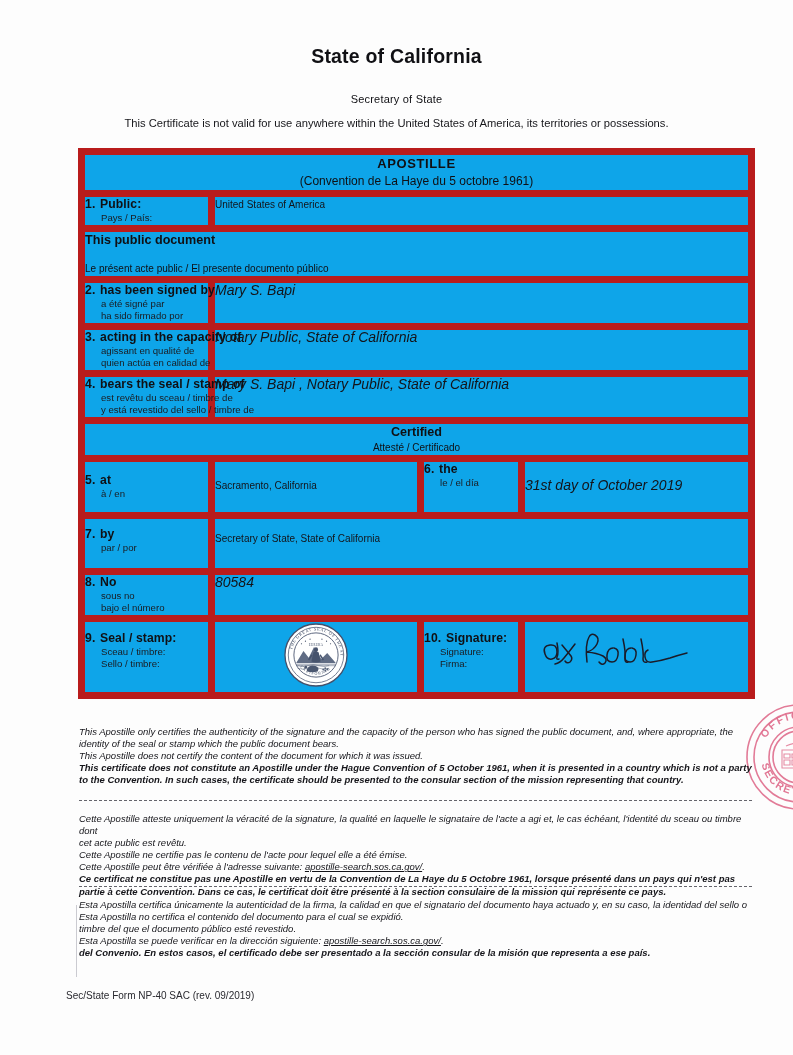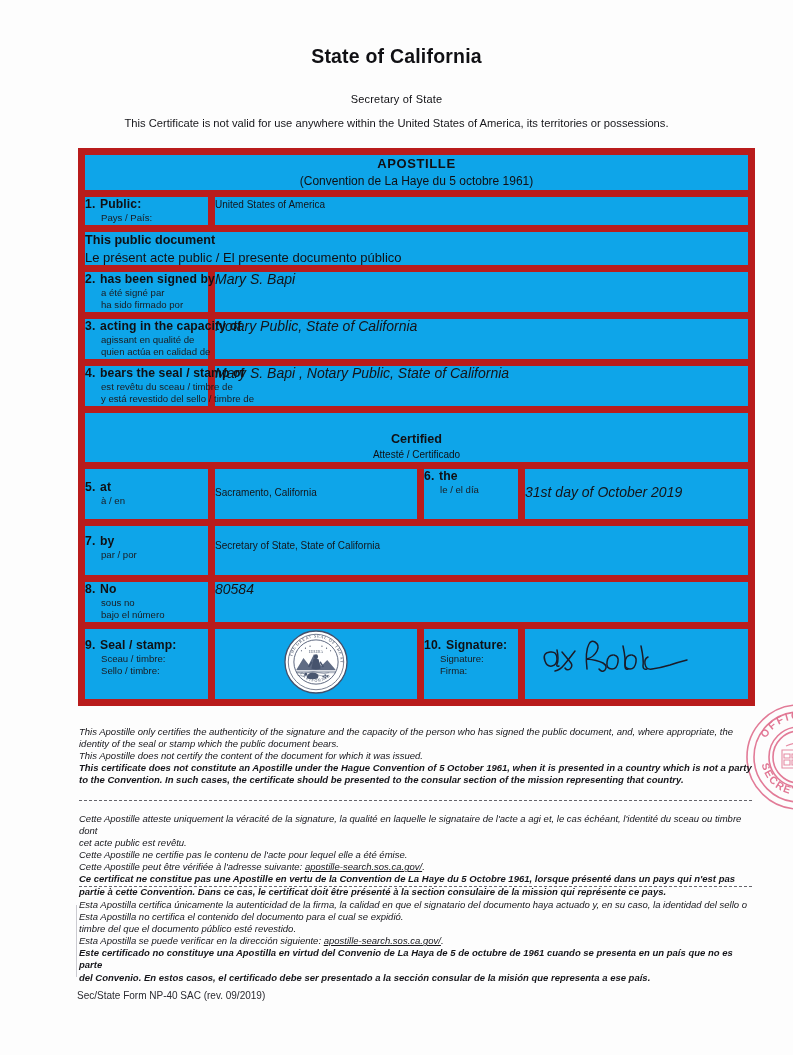--- a/index.html
+++ b/index.html
@@ -124,35 +124,34 @@
   
   .pubdoc {
     padding: 7px 10px 8px 14px;
   }
   .pubdoc-en {
     font-size: 12.6px;
     font-weight: bold;
     line-height: 16px;
   }
   .pubdoc-sub {
-    font-size: 13px;
+    font-size: 10px;
     line-height: 14px;
-    margin-top: 3px;
+    margin-top: 14px;
   }
 
   
   .certified {
     text-align: center;
     padding: 7px 6px 8px 6px;
   }
   .certified-en {
     font-size: 12.6px;
     font-weight: bold;
     line-height: 16px;
-    margin-top: 18px;
   }
   .certified-sub {
     font-size: 10px;
     line-height: 14px;
     margin-top: 1px;
   }
 
   
   .inline-lbl { padding: 7px 8px 8px 9px; }
   .inline-lbl .lbl-sub { padding-left: 16px; }
@@ -203,21 +202,21 @@
     width: 673px;
     height: 0;
     border-top: 1px dashed #4a4a52;
     opacity: .85;
   }
   #sep-1 { top: 800px; }
   #sep-2 { top: 886px; }
 
   .form-footer {
     position: absolute;
-    left: 77px;
+    left: 66px;
     top: 989px;
     font-size: 10px;
     line-height: 13px;
     color: #2a2a30;
   }
 
   
   .pink-stamp {
     position: absolute;
     left: 744px;
@@ -524,19 +523,18 @@
     <p class="bold">partie à cette Convention. Dans ce cas, le certificat doit être présenté à la section consulaire de la mission qui représente ce pays.</p>
   </div>
 
   <div class="sep" id="sep-2"></div>
 
   <div class="legal-block" id="legal-es">
     <p>Esta Apostilla certifica únicamente la autenticidad de la firma, la calidad en que el signatario del documento haya actuado y, en su caso, la identidad del sello o</p>
     <p>Esta Apostilla no certifica el contenido del documento para el cual se expidió.</p>
     <p>timbre del que el documento público esté revestido.</p>
     <p><span>Esta Apostilla se puede verificar en la dirección siguiente: </span><span class="url">apostille-search.sos.ca.gov/</span><span>.</span></p>
-    <p class="bold">Este certificado no constituye una Apostilla en virtud del Convenio de La Haya de 5 de octubre de 1961 cuando se presenta en un país que no es parte</p>
     <p class="bold">del Convenio.  En estos casos, el certificado debe ser presentado a la sección consular de la misión que representa a ese país.</p>
   </div>
 
   <div class="form-footer">Sec/State Form NP-40 SAC (rev. 09/2019)</div>
 
 </div>
 
 </body></html>

